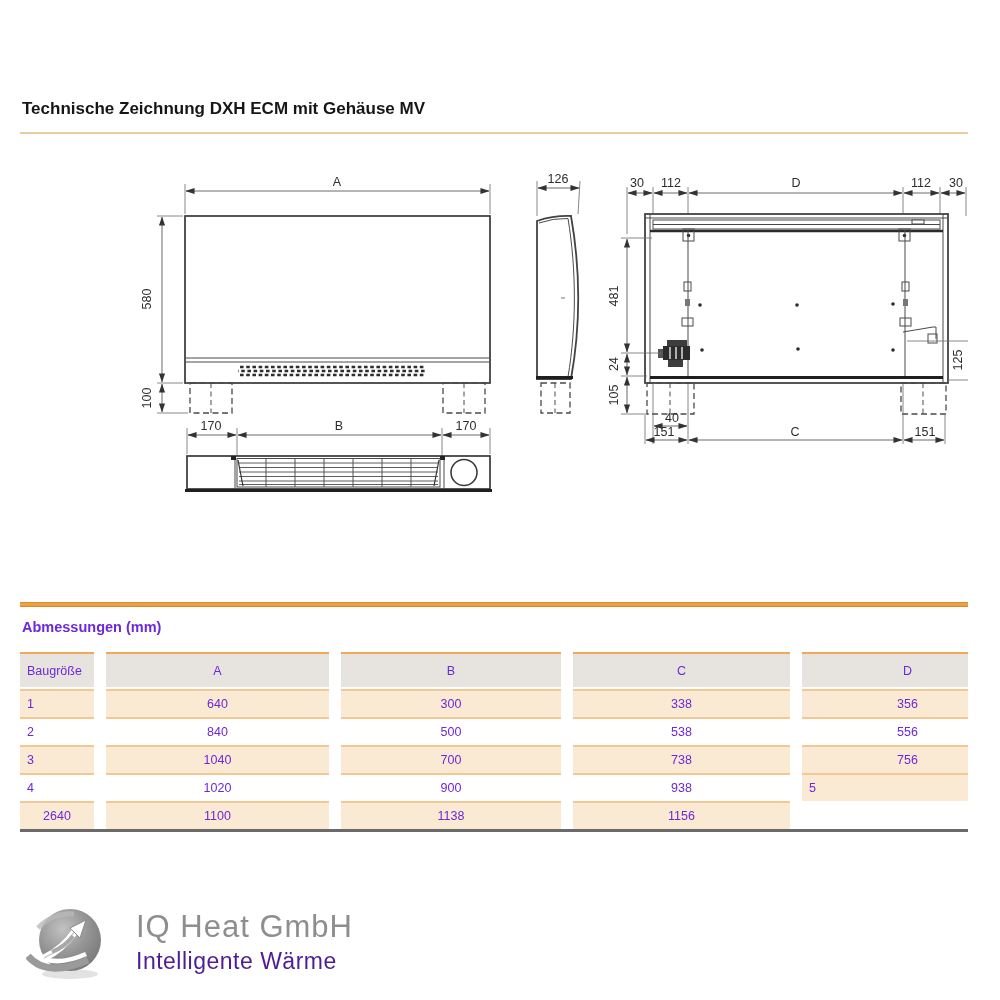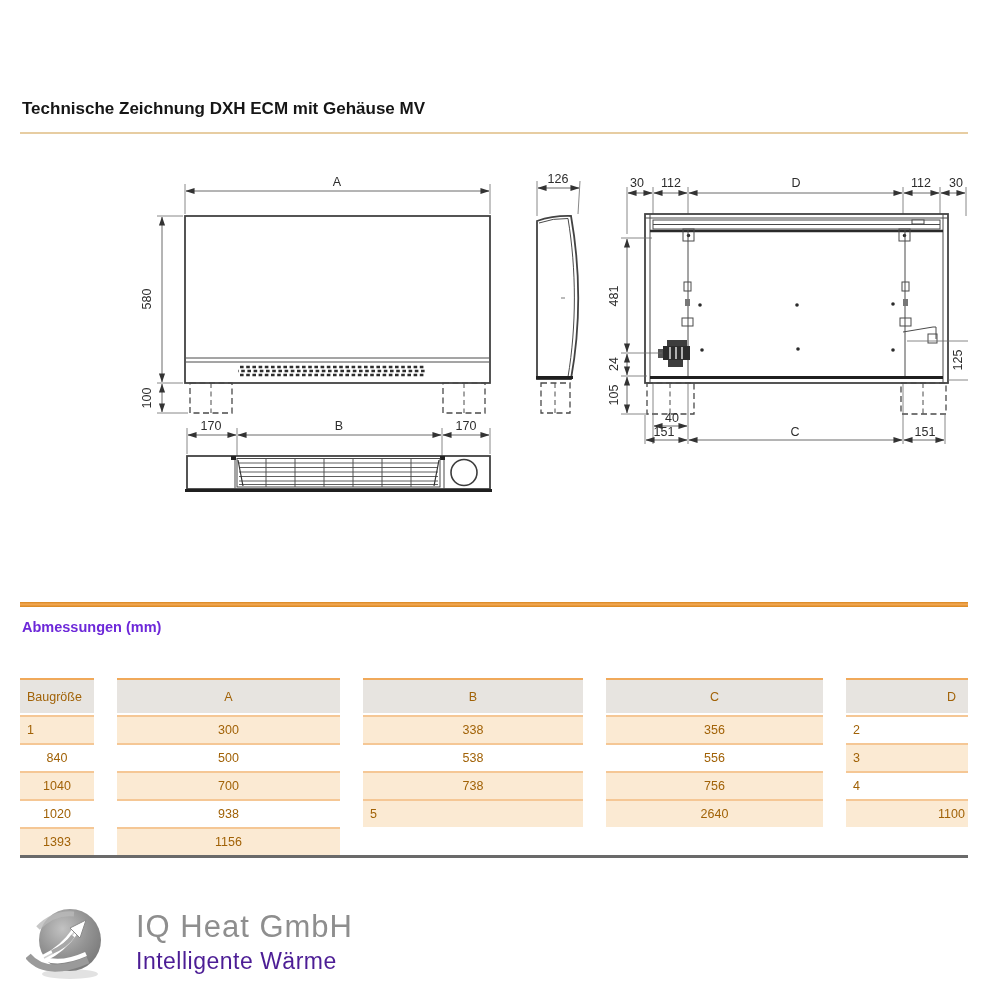--- a/index.html
+++ b/index.html
@@ -7,22 +7,22 @@
          font-family:"Liberation Sans",sans-serif;color:#222;}
   .title{position:absolute;left:22px;top:99px;font-size:17px;font-weight:bold;color:#161616;letter-spacing:0;}
   .title-rule{position:absolute;left:20px;top:132px;width:962px;height:2px;background:#e7cda2;}
   .drawing-svg{position:absolute;left:0;top:158px;}
 
   .orange-bar{position:absolute;left:20px;top:602px;width:962px;height:5px;
               background:linear-gradient(to bottom,#d8861f,#f3a955 45%,#d8861f);}
   .tbl-heading{position:absolute;left:22px;top:619px;font-size:14.5px;font-weight:bold;color:#6d28d9;}
 
   .dim-table{position:absolute;left:20px;top:652px;width:965px;display:grid;
-             grid-template-columns:74px 223px 220px 217px 211px;column-gap:23px;
-             border-bottom:3px solid #6a6a6a;font-size:12.5px;color:#a16207;margin-top:26px;}
+             grid-template-columns:74px 223px 220px 217px 211px;column-gap:12px;
+             border-bottom:3px solid #6a6a6a;font-size:12.5px;color:#6d28d9;}
   .dim-table .hcell{background:#e7e4e0;border-top:2px solid #f0a95a;border-bottom:2px solid #ffffff;
                     height:33px;display:flex;align-items:center;justify-content:center;}
   .dim-table .hcell.first{justify-content:flex-start;padding-left:7px;}
   .dim-table .cell{height:26px;border-top:2px solid #f5c795;display:flex;align-items:center;justify-content:center;}
   .dim-table .cell.first{justify-content:flex-start;padding-left:7px;}
   .dim-table .shade{background:#fbead3;}
   .dim-table .plain{background:#ffffff;}
 
   .logo{position:absolute;left:26px;top:898px;display:flex;align-items:center;}
   .logo-text{margin-left:26px;}
@@ -270,44 +270,46 @@
   <div class="tbl-heading">Abmessungen (mm)</div>
 
   <div class="dim-table">
     <div class="hcell first">Baugröße</div>
     <div class="hcell">A</div>
     <div class="hcell">B</div>
     <div class="hcell">C</div>
     <div class="hcell">D</div>
 
     <div class="cell first shade">1</div>
+    <div class="cell shade">640</div>
     <div class="cell shade">300</div>
     <div class="cell shade">338</div>
     <div class="cell shade">356</div>
 
     <div class="cell first plain">2</div>
     <div class="cell plain">840</div>
     <div class="cell plain">500</div>
     <div class="cell plain">538</div>
     <div class="cell plain">556</div>
 
     <div class="cell first shade">3</div>
     <div class="cell shade">1040</div>
     <div class="cell shade">700</div>
     <div class="cell shade">738</div>
     <div class="cell shade">756</div>
 
     <div class="cell first plain">4</div>
     <div class="cell plain">1020</div>
+    <div class="cell plain">900</div>
     <div class="cell plain">938</div>
 
     <div class="cell first shade">5</div>
     <div class="cell shade">2640</div>
     <div class="cell shade">1100</div>
-    <div class="cell shade">1393</div>
+    <div class="cell shade">1138</div>
     <div class="cell shade">1156</div>
   </div>
 
   <div class="logo">
     <svg width="84" height="88" viewBox="0 0 84 88">
       <defs>
         <radialGradient id="gl" cx="38%" cy="32%" r="75%">
           <stop offset="0%" stop-color="#c2c2c2"></stop>
           <stop offset="55%" stop-color="#949494"></stop>
           <stop offset="100%" stop-color="#787878"></stop>

